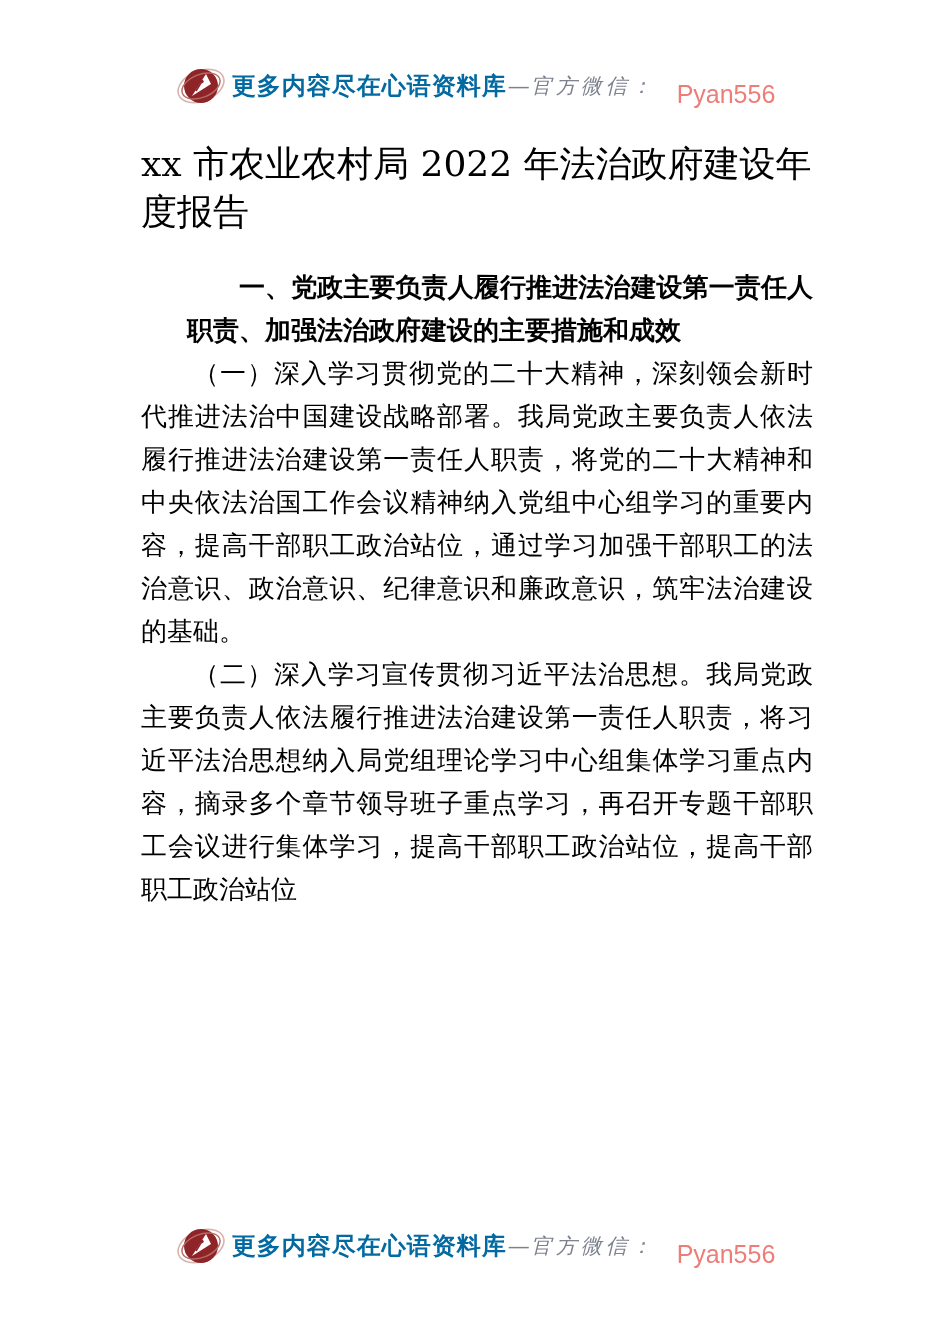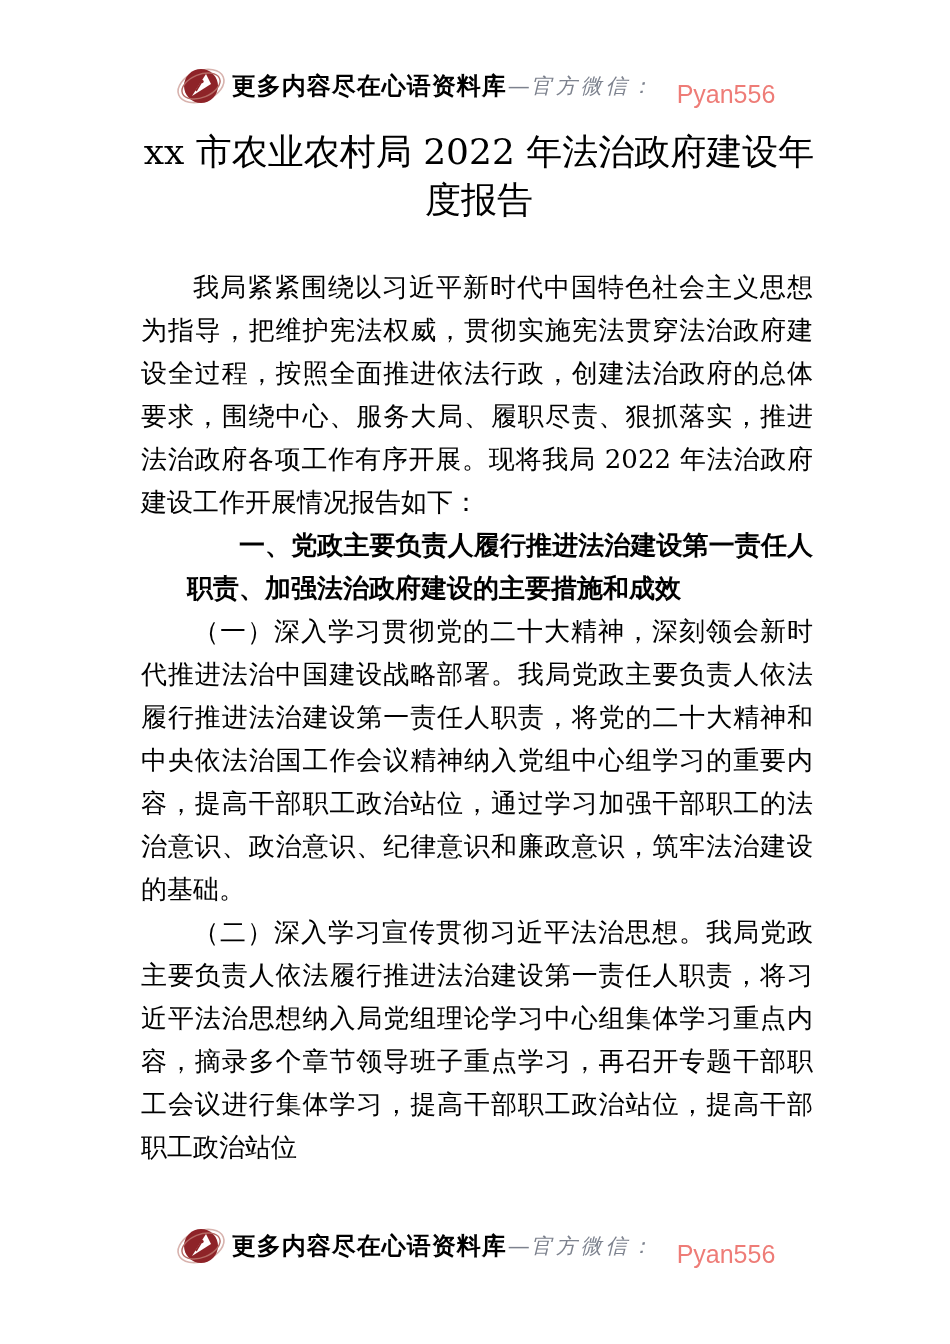--- a/index.html
+++ b/index.html
@@ -27,21 +27,21 @@
   .watermark.bottom { top: 1220px; }
   .wm-logo {
     width: 52px;
     height: 52px;
     margin-right: 5px;
     flex: 0 0 auto;
   }
   .wm-main {
     font-size: 24px;
     font-weight: bold;
-    color: #000000;
+    color: #0369a1;
     letter-spacing: 1px;
   }
   .wm-sep {
     font-size: 22px;
     color: #7d828e;
     margin: 0 1px;
   }
   .wm-label {
     font-size: 21px;
     font-style: italic;
@@ -56,22 +56,22 @@
     font-style: normal;
     margin-top: 17px;
   }
 
   
   .doc-title {
     position: absolute;
     top: 124px;
     left: 125px;
     width: 700px;
-    margin: 4px;
-    text-align: center;
+    margin: 16px;
+    text-align: left;
     font-size: 36px;
     line-height: 48px;
     font-weight: normal;
     font-family: "DejaVu Serif", "Liberation Serif", serif;
     color: #000;
   }
 
   
   .content {
     position: absolute;
@@ -108,21 +108,20 @@
   </svg>
   <span class="wm-main">更多内容尽在心语资料库</span>
     <span class="wm-sep">—</span>
     <span class="wm-label">官方微信：</span>
     <span class="wm-id">Pyan556</span>
 </div>
 
 <h1 class="doc-title">xx 市农业农村局 2022 年法治政府建设年度报告</h1>
 
 <div class="content">
-  <p>我局紧紧围绕以习近平新时代中国特色社会主义思想为指导，把维护宪法权威，贯彻实施宪法贯穿法治政府建设全过程，按照全面推进依法行政，创建法治政府的总体要求，围绕中心、服务大局、履职尽责、狠抓落实，推进法治政府各项工作有序开展。现将我局 2022 年法治政府建设工作开展情况报告如下：</p>
   <p class="heading">一、党政主要负责人履行推进法治建设第一责任人职责、加强法治政府建设的主要措施和成效</p>
   <p>（一）深入学习贯彻党的二十大精神，深刻领会新时代推进法治中国建设战略部署。我局党政主要负责人依法履行推进法治建设第一责任人职责，将党的二十大精神和中央依法治国工作会议精神纳入党组中心组学习的重要内容，提高干部职工政治站位，通过学习加强干部职工的法治意识、政治意识、纪律意识和廉政意识，筑牢法治建设的基础。</p>
   <p>（二）深入学习宣传贯彻习近平法治思想。我局党政主要负责人依法履行推进法治建设第一责任人职责，将习近平法治思想纳入局党组理论学习中心组集体学习重点内容，摘录多个章节领导班子重点学习，再召开专题干部职工会议进行集体学习，提高干部职工政治站位，提高干部职工政治站位</p>
 </div>
 
 <div class="watermark bottom">
   <svg class="wm-logo" viewBox="0 0 52 52" xmlns="http://www.w3.org/2000/svg">
     <ellipse cx="26" cy="26" rx="24" ry="15" fill="none" stroke="#d8b3ae" stroke-width="1.6" transform="rotate(-22 26 26)"></ellipse>
     <circle cx="26" cy="26" r="17" fill="#8e2328"></circle>
     <ellipse cx="26" cy="26" rx="20" ry="11.5" fill="none" stroke="#b56a64" stroke-width="1.4" transform="rotate(-22 26 26)"></ellipse>

